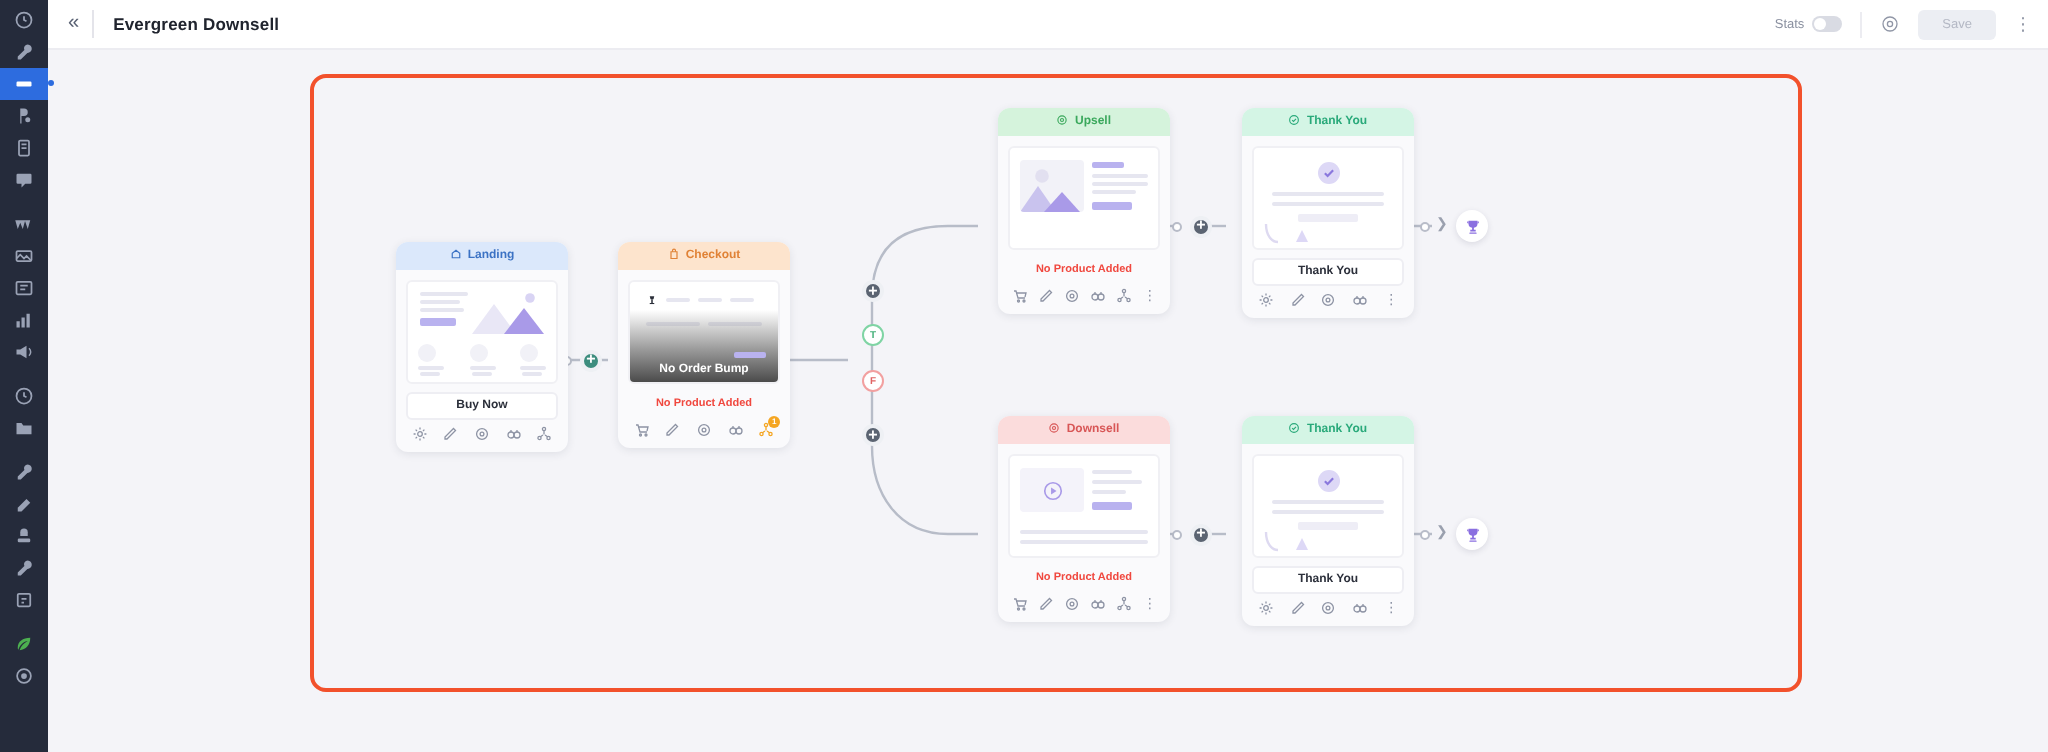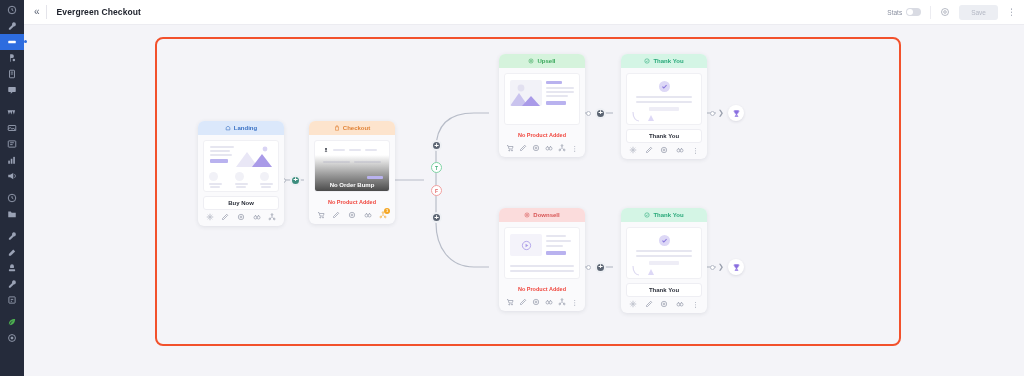--- a/index.html
+++ b/index.html
@@ -299,21 +299,21 @@
           <circle cx="8" cy="8" r="1.6" fill="currentColor"></circle>
         </svg>
     </div>
   </nav>
 
   <div class="main">
 
     <header class="topbar">
       <span class="collapse-btn">«</span>
       <span class="topbar-divider"></span>
-      <span class="page-title">Evergreen Checkout</span>
+      <span class="page-title">Evergreen Downsell</span>
 
       <div class="topbar-right">
         <span class="stats-wrap">
           <span class="stats-label">Stats</span>
           <span class="toggle"></span>
         </span>
         <span class="tb-sep"></span>
         <span class="eye-btn">
           <svg viewBox="0 0 20 20" fill="none" stroke="currentColor" stroke-width="1.3">
               <circle cx="10" cy="10" r="7"></circle>

